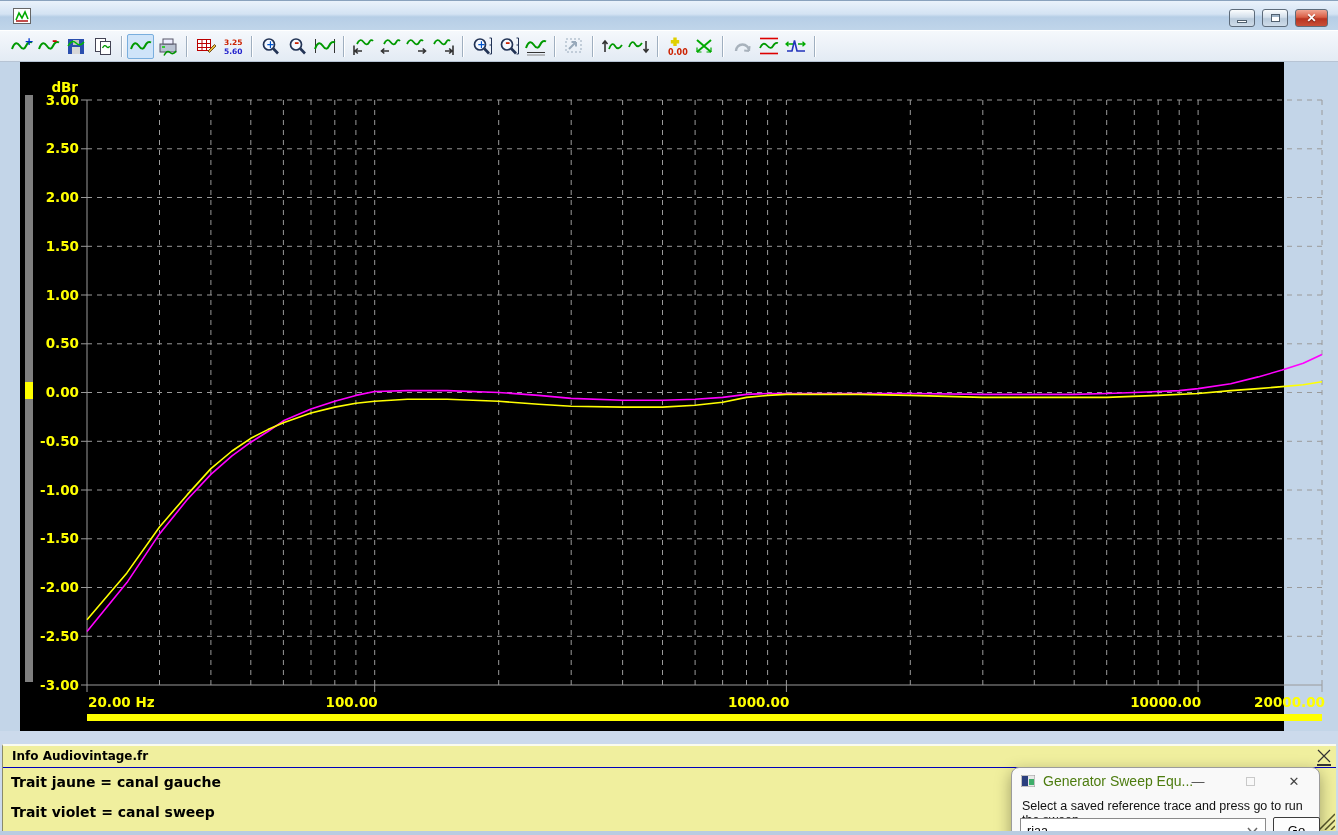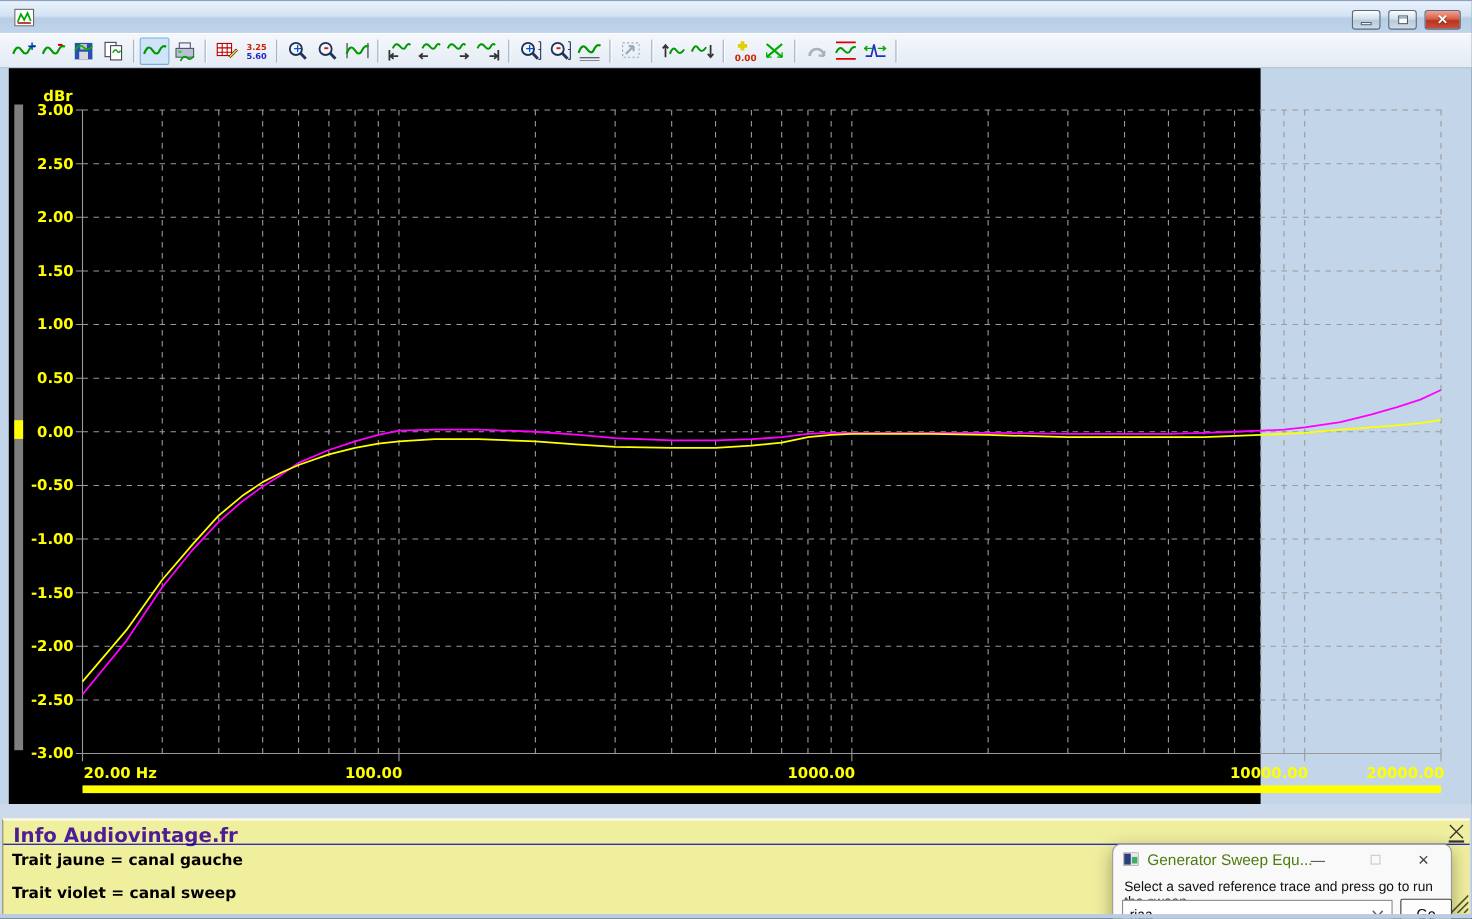--- a/index.html
+++ b/index.html
@@ -29,30 +29,30 @@
     background:linear-gradient(180deg,#f5f8fc,#e3ebf4);
     border-top:1px solid #ffffff;border-bottom:1px solid #b7c4d4;
     display:flex;align-items:center;padding-left:8px;}
   .tbtn{width:27px;height:25px;display:flex;align-items:center;justify-content:center;
     border:1px solid transparent;border-radius:2px;}
   .tbtn svg{width:22px;height:20px;}
   .tbtn.selected{background:#cfe4f9;border-color:#79aede;}
   .tbsep{width:1px;height:21px;background:#9fafc0;box-shadow:1px 0 0 #fff;margin:0 5px;}
 
   
-  .chart-panel{position:absolute;left:8px;top:62px;width:1138px;height:669px;background:#000;}
+  .chart-panel{position:absolute;left:20px;top:62px;width:1264px;height:669px;background:#000;}
   .meter{position:absolute;left:5px;top:33px;width:8px;height:587px;background:#7f7f7f;}
   .meter-level{position:absolute;left:5px;top:320px;width:8px;height:17px;background:#ffff00;}
   .progress{position:absolute;left:67px;top:652px;width:1235px;height:7px;background:#ffff00;}
 
   
   .lower{position:absolute;left:0;top:731px;width:1338px;height:104px;background:#ccdaec;}
   .info-panel{position:absolute;left:2px;top:13px;width:1334px;height:87px;background:#f0ef9e;
     border-top:2px solid #fafbee;border-left:1px solid #8a8a6a;}
-  .info-header{position:absolute;left:9px;top:3px;font-size:18px;font-weight:bold;color:#4c1d95;
+  .info-header{position:absolute;left:9px;top:3px;font-size:12px;font-weight:bold;color:#000000;
     font-family:"DejaVu Sans",sans-serif;}
   .info-rule{position:absolute;left:0;top:21px;width:100%;height:0;border-top:1px solid #0000bb;}
   .info-line{position:absolute;font-size:14px;font-weight:bold;color:#000;
     font-family:"DejaVu Sans",sans-serif;white-space:pre;}
   .line0{left:17px;top:26px;}
   .line1{left:8px;top:28px;}
   .line2{left:8px;top:58px;}
   .panel-x{position:absolute;right:4px;top:2px;width:16px;height:16px;}
   .panel-dash{position:absolute;right:5px;top:18px;width:14px;height:2px;background:#333;}
   .grip{position:absolute;right:1px;bottom:1px;width:26px;height:24px;}

